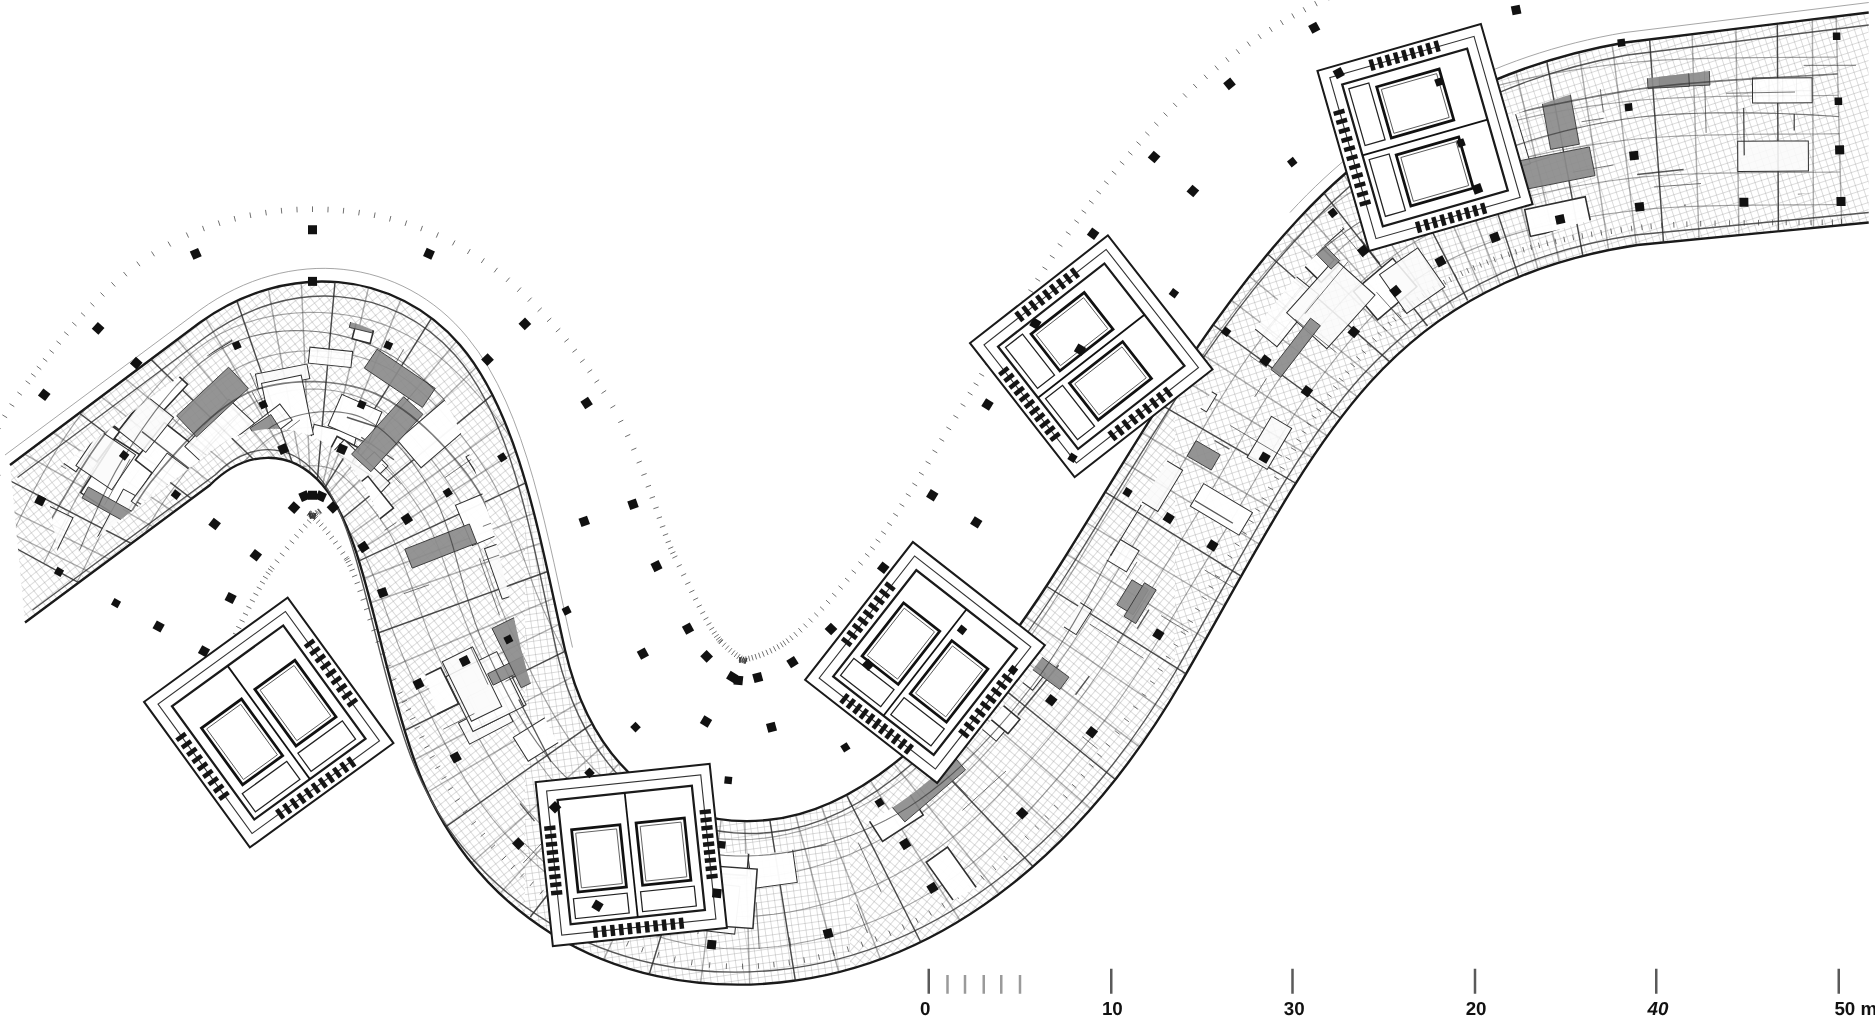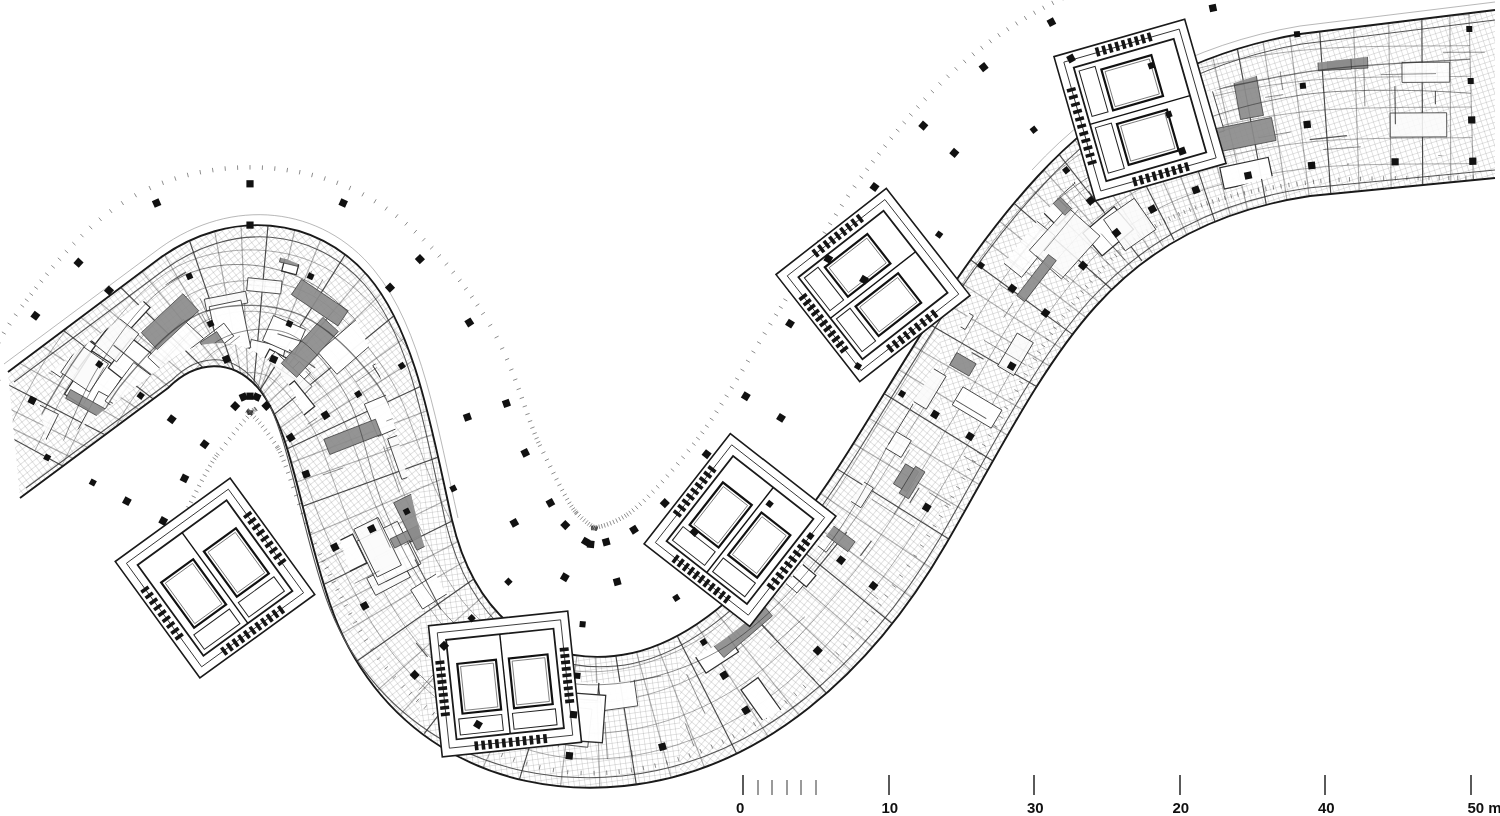--- a/index.html
+++ b/index.html
@@ -1504,18 +1504,18 @@
         <div class="scale-tick major" style="left: 1033px; top: 775px; height: 20px;"></div>
         <div class="scale-tick major" style="left: 1178.5px; top: 775px; height: 20px;"></div>
         <div class="scale-tick major" style="left: 1324px; top: 775px; height: 20px;"></div>
         <div class="scale-tick major" style="left: 1469.5px; top: 775px; height: 20px;"></div>
       </div>
     <div id="scale-labels">
         <div class="scale-label" style="left: 736px; top: 799px;">0</div>
         <div class="scale-label" style="left: 881.5px; top: 799px;">10</div>
         <div class="scale-label" style="left: 1027px; top: 799px;">30</div>
         <div class="scale-label" style="left: 1172.5px; top: 799px;">20</div>
-        <div class="scale-label" style="left: 1318px; top: 799px;">40</div>
+        <div class="scale-label" style="left: 1318px; top: 799px; font-style: italic;">40</div>
         <div class="scale-label" style="left: 1467.5px; top: 799px;">50 m</div>
       </div>
   </div>
 
 </div>
 
 </body></html>

